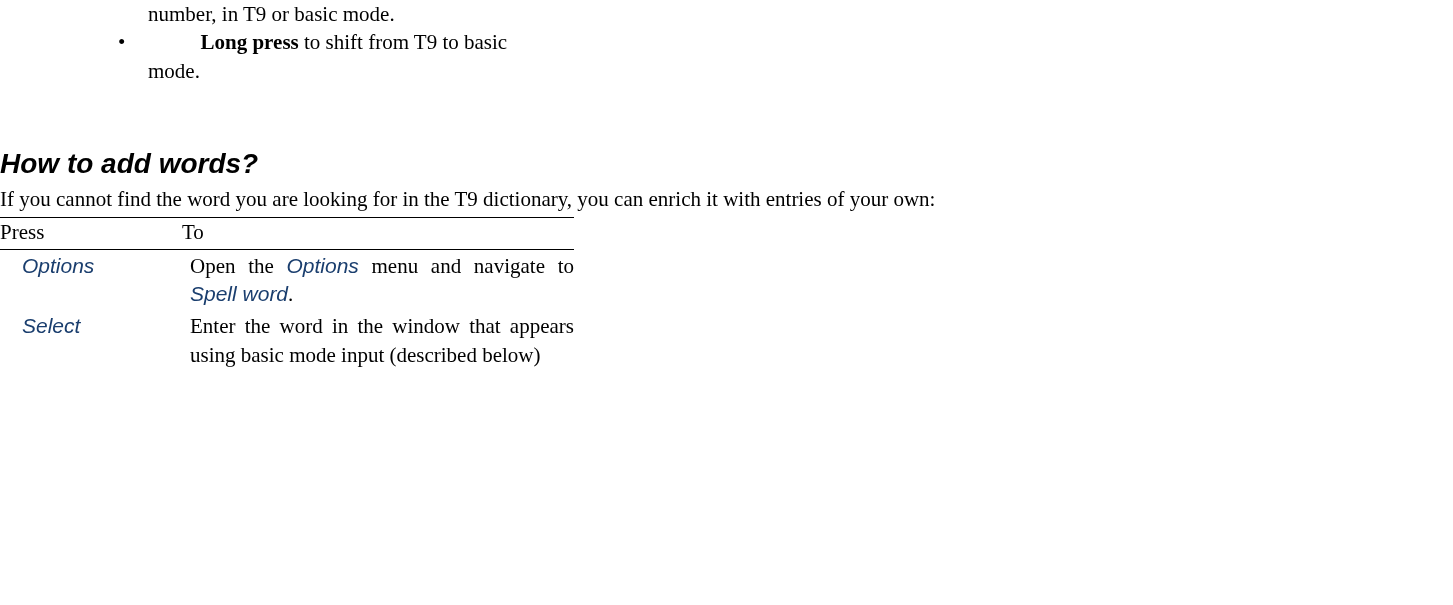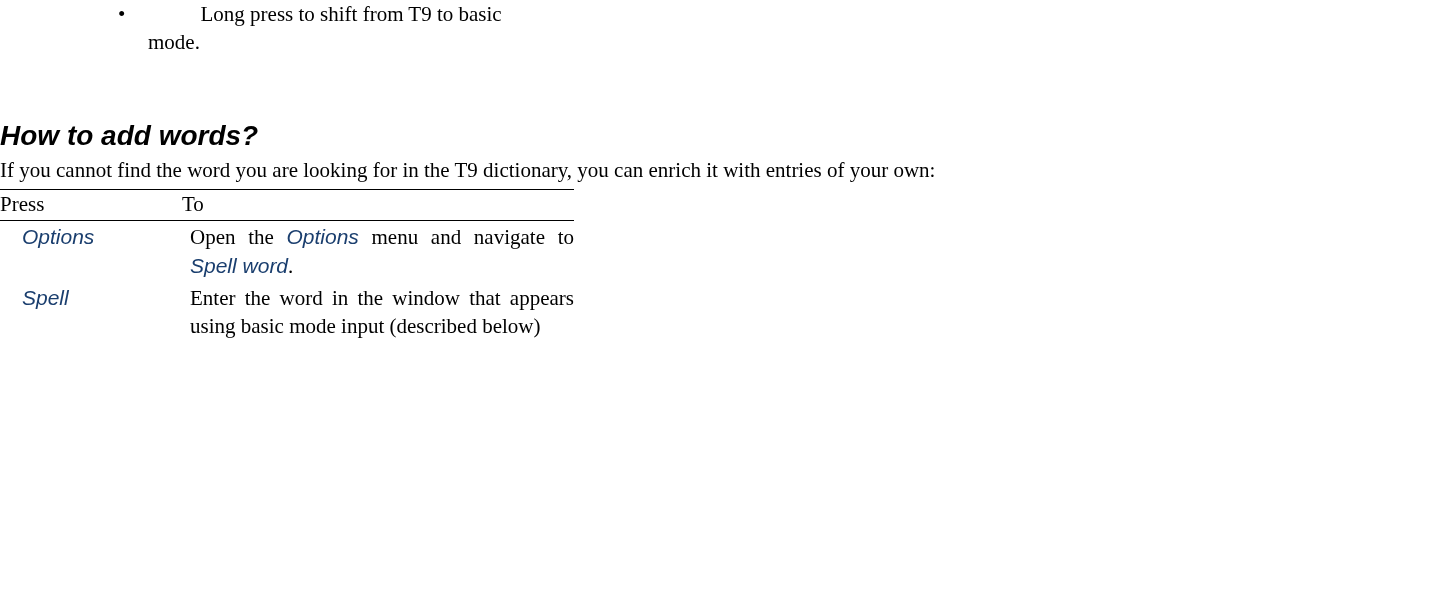--- a/index.html
+++ b/index.html
@@ -24,21 +24,21 @@
   .bullet-row {
     display: flex;
   }
   .bullet-mark {
     width: 30px;
     flex: 0 0 30px;
   }
   .bullet-text {
     flex: 1;
   }
-  .bold { font-weight: normal; }
+  .bold { font-weight: bold; }
   .section-heading {
     font-family: Arial, Helvetica, sans-serif;
     font-weight: bold;
     font-style: italic;
     font-size: 28px;
     margin-top: 60px;
     margin-bottom: 2px;
   }
   .intro {
     text-align: justify;
@@ -75,20 +75,21 @@
     text-align: justify;
     padding-right: 2px;
   }
 </style>
 </head>
 <body>
 
 <div class="content">
 
   <div class="bullet-area">
+    <div class="line1">number, in T9 or basic mode.</div>
     <div class="bullet-row">
       <div class="bullet-mark">•</div>
       <div class="bullet-text">
         &nbsp;&nbsp;&nbsp;&nbsp;&nbsp;&nbsp;&nbsp;&nbsp;&nbsp;&nbsp;<span class="bold">Long press</span><span> to shift from T9 to basic mode.</span>
       </div>
     </div>
   </div>
 
   <div class="section-heading">How to add words?</div>
 
@@ -102,19 +103,19 @@
       </tr>
     </thead>
     <tbody>
       <tr>
         <td class="press"><span class="softkey">Options</span></td>
         <td class="desc">
           <span>Open the </span><span class="softkey">Options</span><span> menu and navigate to </span><span class="softkey">Spell word</span><span>.</span>
         </td>
       </tr>
       <tr>
-        <td class="press"><span class="softkey">Spell</span></td>
+        <td class="press"><span class="softkey">Select</span></td>
         <td class="desc">Enter the word in the window that appears using basic mode input (described below)</td>
       </tr>
     </tbody>
   </table>
 
 </div>
 
 </body></html>

